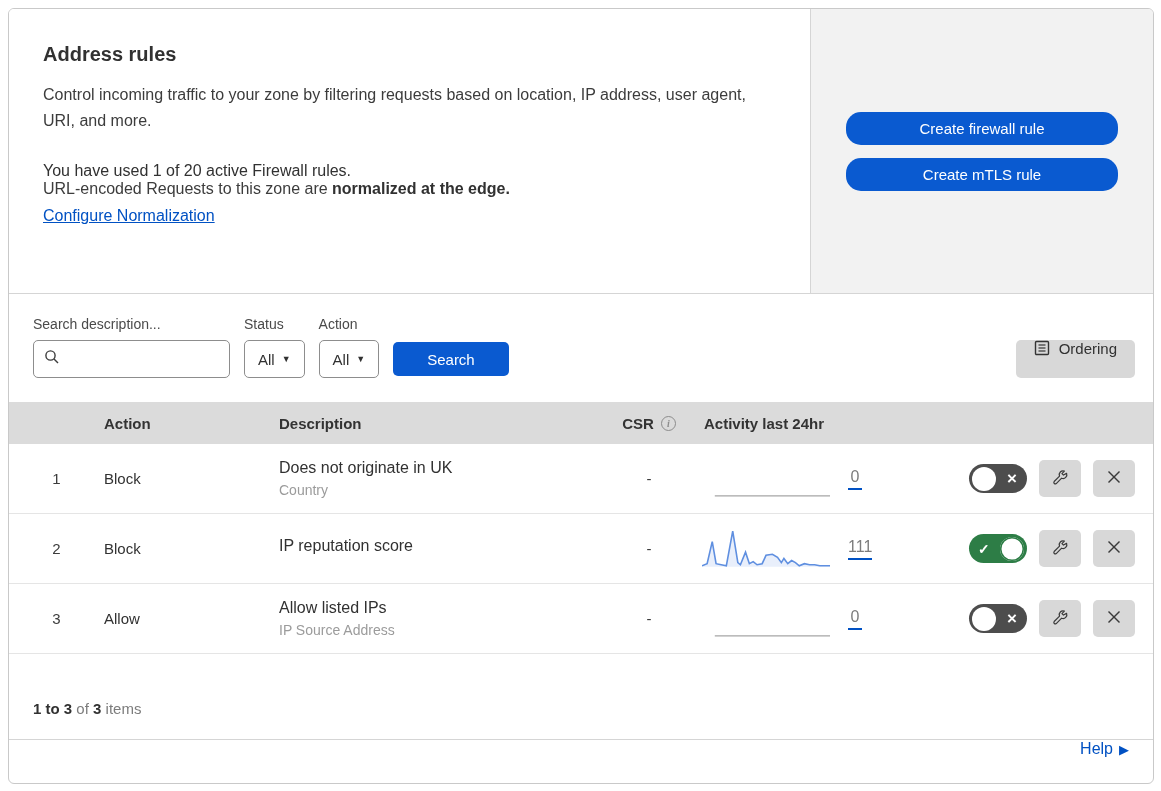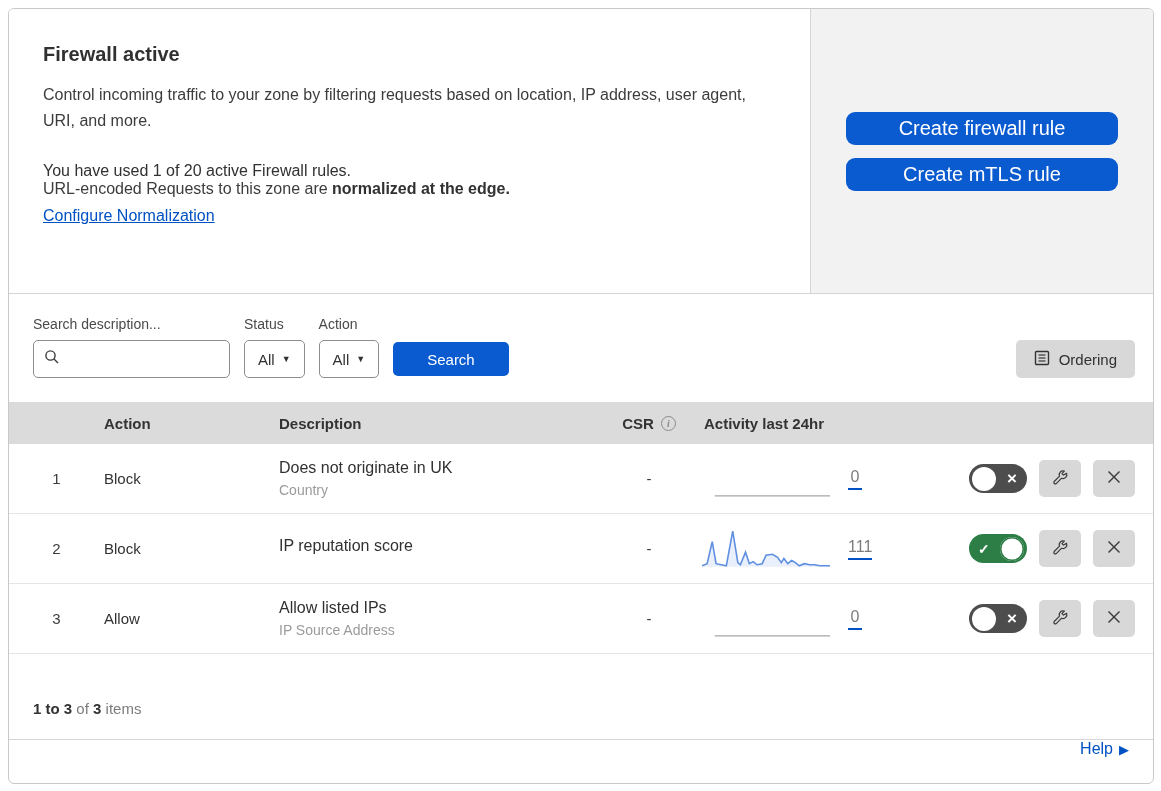--- a/index.html
+++ b/index.html
@@ -19,21 +19,21 @@
 
   .page-title { font-size: 20px; font-weight: 600; color: #313131; margin-bottom: 16px; }
   .desc { font-size: 16px; line-height: 26px; color: #3c3c3c; max-width: 720px; }
   .usage { font-size: 16px; font-weight: 400; color: #313131; margin-top: 28px; }
   .norm { font-size: 16px; color: #3c3c3c; }
   .norm b { color: #313131; }
   .cfg-link { display: inline-block; margin-top: 9px; font-size: 16px; color: #0051c3; text-decoration: underline; cursor: pointer; }
 
   .btn-blue {
     width: 272px; height: 33px; background: #0a5ad0; color: #fff; border: none;
-    border-radius: 9px; font-size: 20px; font-family: inherit; cursor: pointer;
+    border-radius: 15px; font-size: 15px; font-family: inherit; cursor: pointer;
     display: flex; align-items: center; justify-content: center;
   }
 
   
   .filters { display: flex; align-items: flex-end; gap: 14px; padding: 22px 18px 24px 24px; flex: 0 0 auto; }
   .fgroup { display: flex; flex-direction: column; gap: 8px; }
   .flabel { font-size: 14px; color: #4a4a4a; }
   .search-box {
     width: 197px; height: 38px; border: 1px solid #8d8d8d; border-radius: 5px;
     display: flex; align-items: center; padding: 0 10px; background: #fff; gap: 6px;
@@ -45,21 +45,21 @@
     padding: 0 13px; font-size: 15px; color: #313131; cursor: pointer;
   }
   .caret { font-size: 9px; color: #313131; }
   .btn-search {
     height: 34px; padding: 0 34px; margin-bottom: 2px; background: #0a5ad0; color: #fff;
     border: none; border-radius: 5px; font-size: 15px; font-family: inherit; cursor: pointer;
   }
   .btn-ordering {
     margin-left: auto; height: 38px; padding: 0 18px; background: #d8d8d8; color: #313131;
     border: none; border-radius: 5px; font-size: 15px; font-family: inherit; cursor: pointer;
-    display: flex; align-items: center; gap: 9px;
+    display: flex; align-items: flex-start; gap: 9px;
   }
 
   
   .grid-cols { display: grid; grid-template-columns: 95px 175px 325px 90px 235px 1fr; align-items: center; }
   .thead { background: #dbdbdb; height: 42px; font-size: 15px; font-weight: 600; color: #333; flex: 0 0 auto; }
   .th-csr { display: flex; align-items: center; gap: 7px; }
   .info-icon {
     width: 15px; height: 15px; border: 1px solid #8c8c8c; border-radius: 50%;
     color: #8c8c8c; font-size: 10px; line-height: 13px; text-align: center;
     font-family: "Liberation Serif", serif; font-style: italic; font-weight: 700;
@@ -98,21 +98,21 @@
   .help-link { color: #0051c3; font-size: 16px; cursor: pointer; display: flex; align-items: center; gap: 6px; }
   .help-link .tri { font-size: 13px; }
 </style>
 </head>
 <body>
 
 <div class="outer">
 
   <div class="top">
     <div class="top-left">
-      <div class="page-title">Firewall active</div>
+      <div class="page-title">Address rules</div>
       <div class="desc">Control incoming traffic to your zone by filtering requests based on location, IP address, user agent, URI, and more.</div>
       <div class="usage">You have used 1 of 20 active Firewall rules.</div>
       <div class="norm"><span>URL-encoded Requests to this zone are </span><b>normalized at the edge.</b></div>
       <a class="cfg-link">Configure Normalization</a>
     </div>
     <div class="top-right">
       <button class="btn-blue">Create firewall rule</button>
       <button class="btn-blue">Create mTLS rule</button>
     </div>
   </div>

